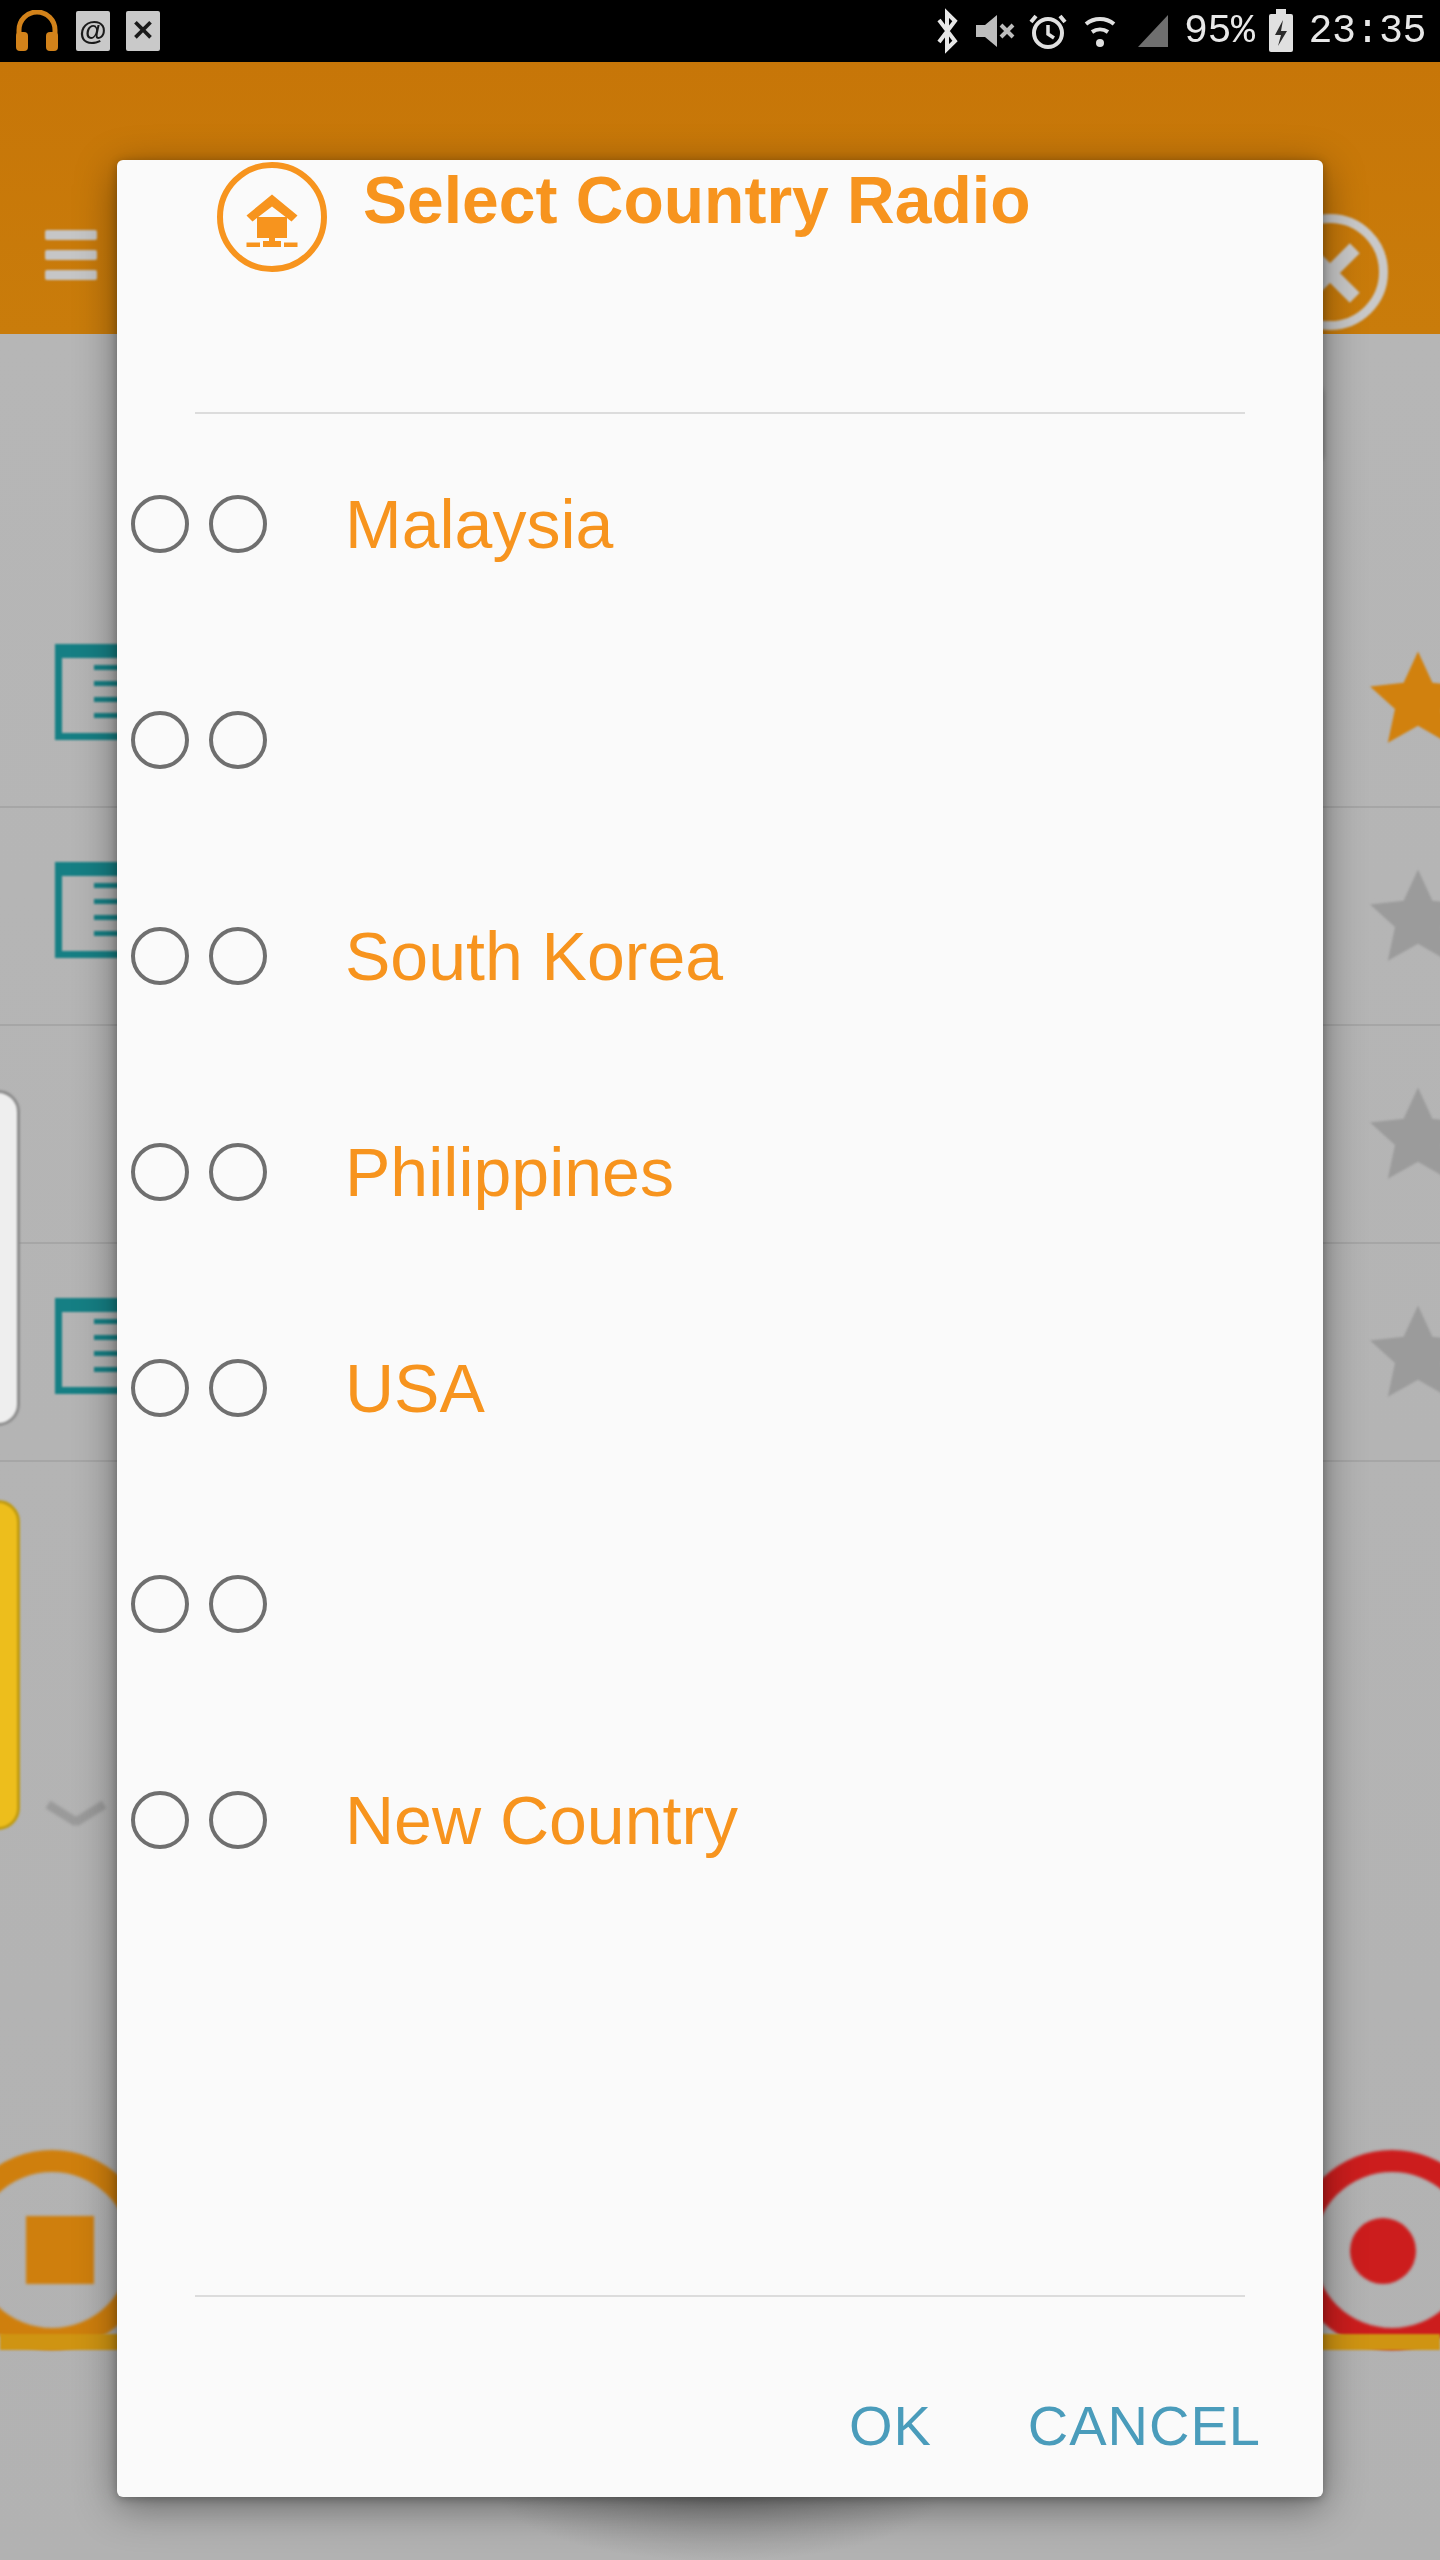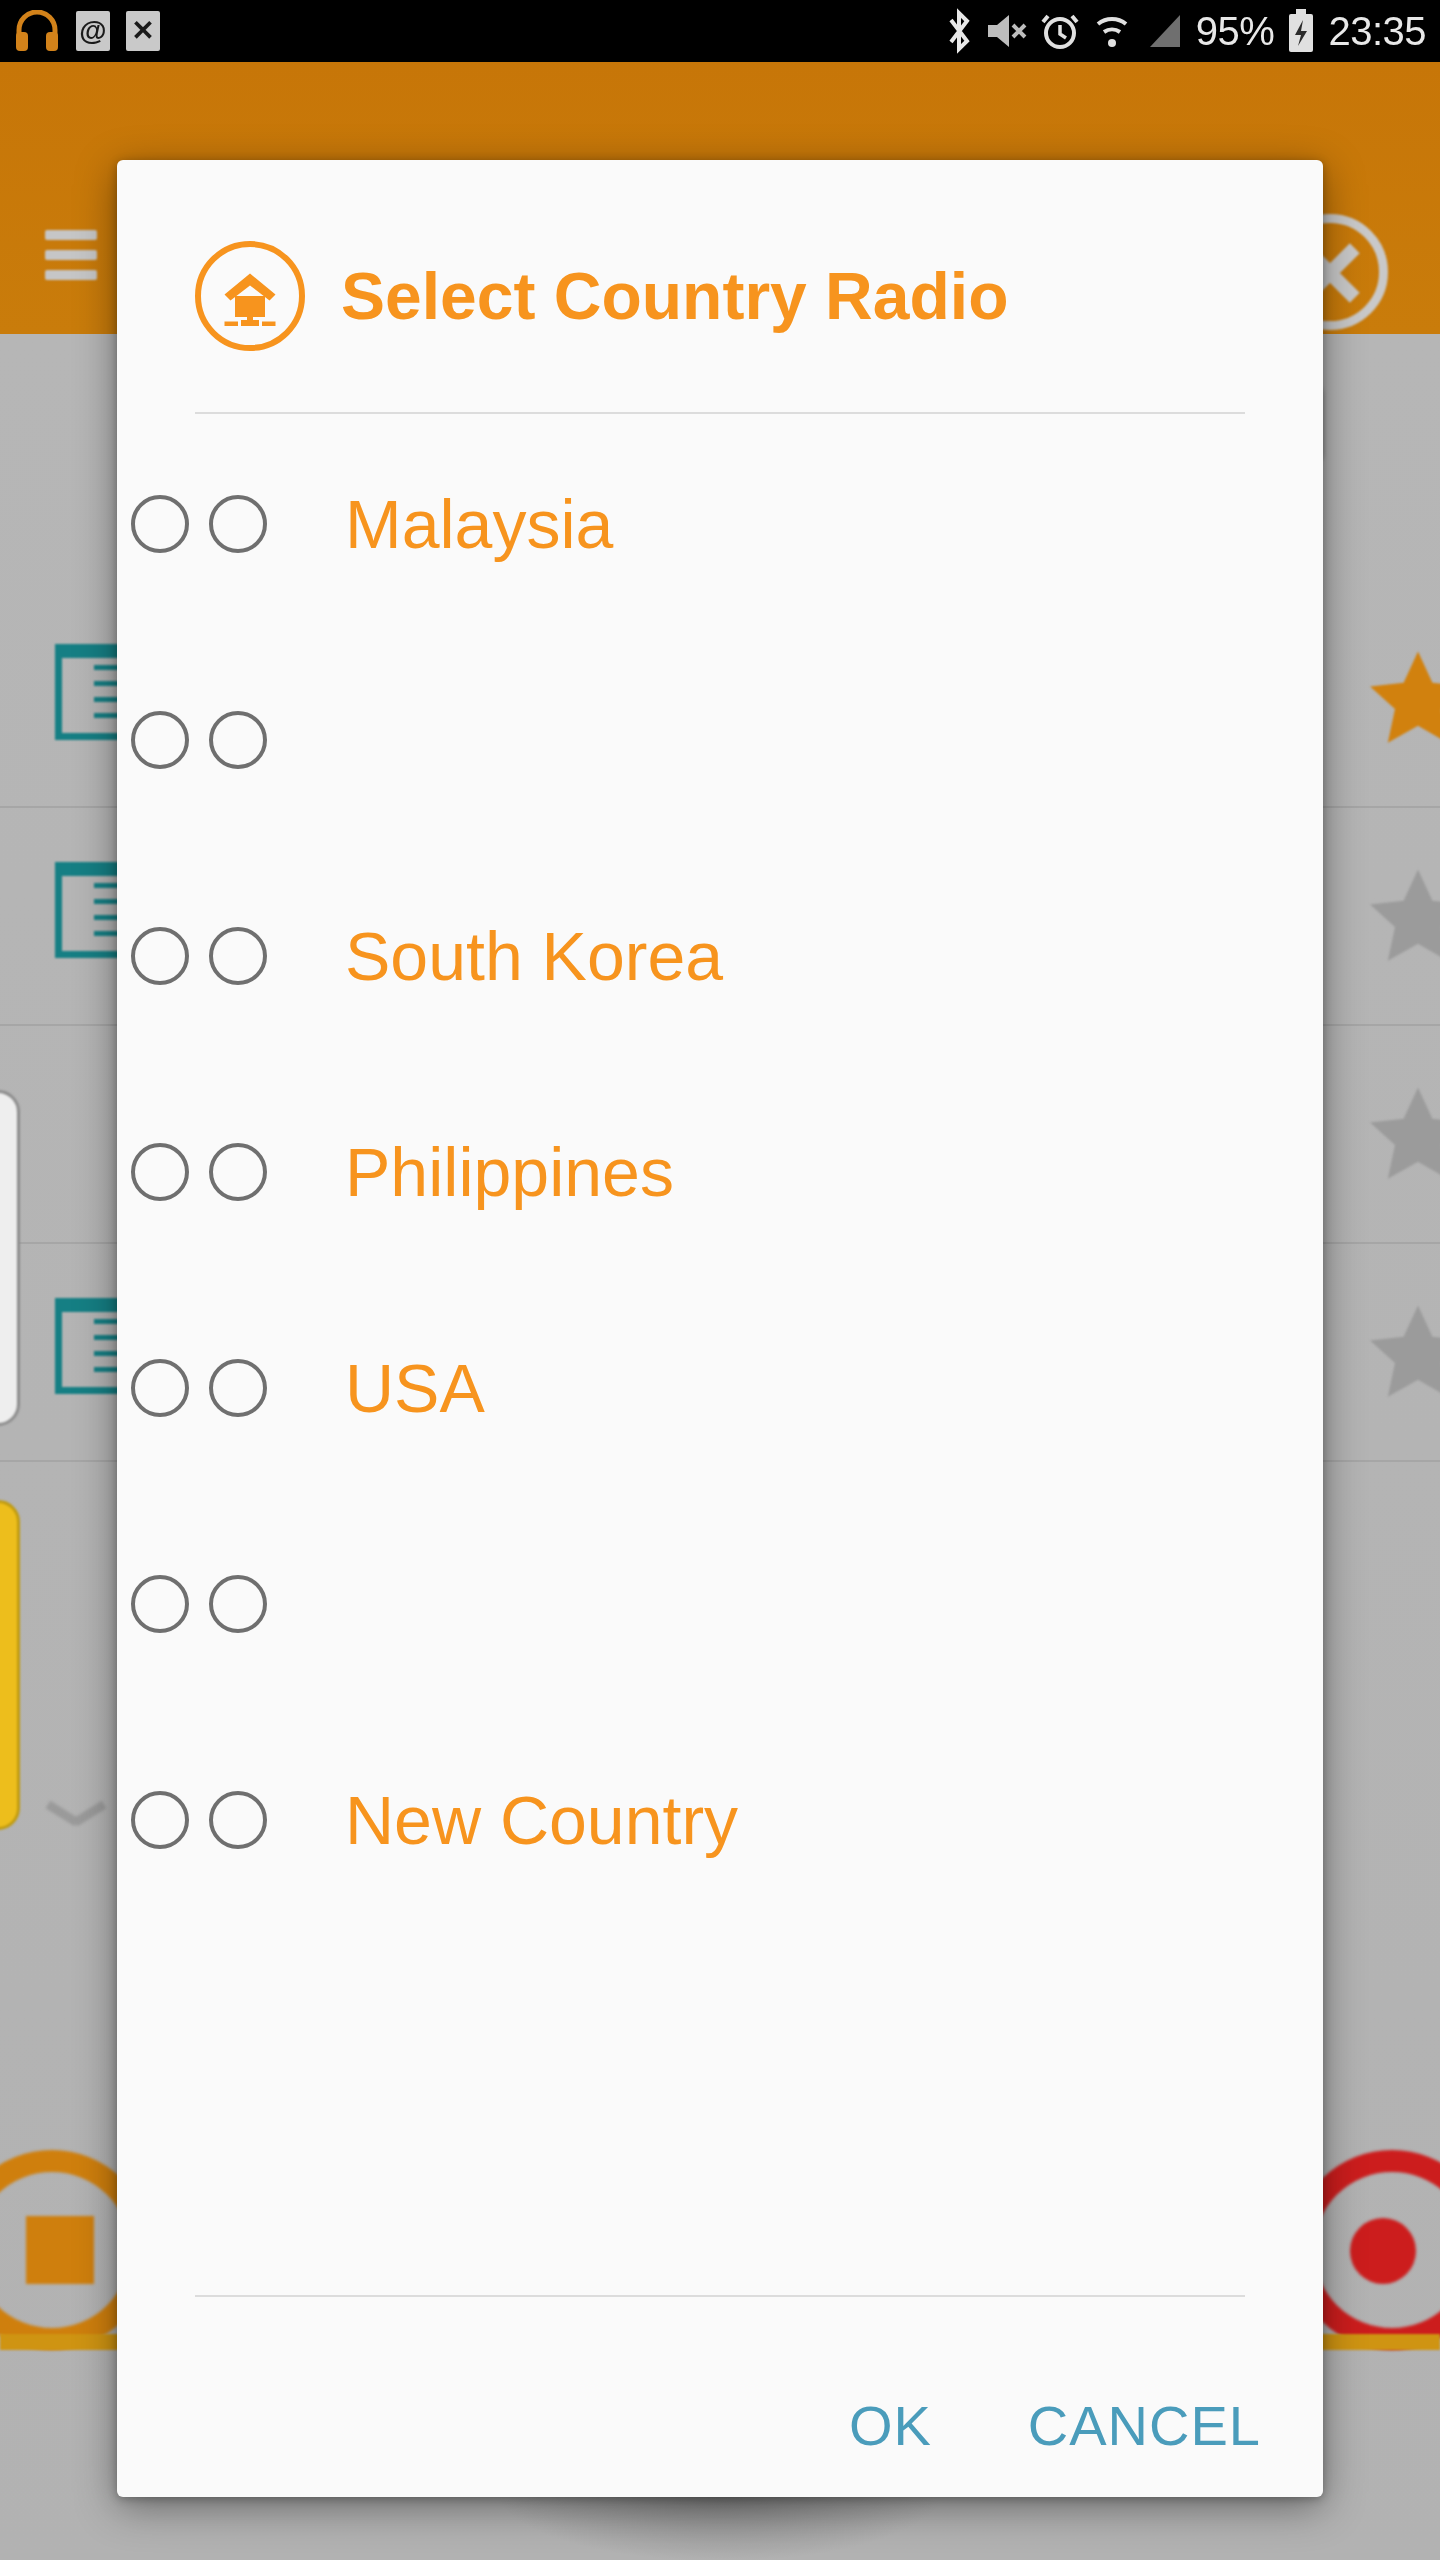--- a/index.html
+++ b/index.html
@@ -24,21 +24,21 @@
     display: flex; align-items: center;
     padding: 0 14px;
   }
   #statusbar .left { display: flex; align-items: center; gap: 16px; }
   #statusbar .right {
     margin-left: auto; display: flex; align-items: center; gap: 12px;
   }
   .sb-ico { display: block; }
   .sb-text {
     color: #e8e8e8; font-size: 40px; letter-spacing: -0.5px;
-    font-family: Liberation Sans, sans-serif;
+    font-family: Liberation Mono, monospace;
     text-align: center;
   }
   .boxico {
     width: 34px; height: 40px; background: #c9c9c9;
     color: #1a1a1a; font-size: 28px; line-height: 40px;
     text-align: center; font-weight: bold;
     border-radius: 2px;
   }
 
   
@@ -157,23 +157,23 @@
 
   
   #dialog {
     position: absolute; left: 117px; top: 160px;
     width: 1206px; height: 2337px;
     background: #fafafa;
     border-radius: 6px;
     box-shadow: 0 10px 42px rgba(0,0,0,.42), 0 2px 10px rgba(0,0,0,.28);
   }
   #dlg-header {
-    position: absolute; left: 0; top: 10px; width: 100%; height: 252px;
-    display: flex; align-items: center;
-    padding-left: 78px;
+    position: absolute; left: 0; top: 2px; width: 100%; height: 252px;
+    display: flex; align-items: flex-start;
+    padding-left: 100px;
   }
   #home-badge {
     width: 110px; height: 110px; flex: 0 0 110px;
     border: 6px solid #f7941e; border-radius: 50%;
     display: flex; align-items: center; justify-content: center;
   }
   #dlg-title {
     margin-left: 36px;
     color: #f7941e; font-size: 66px; font-weight: bold;
     white-space: nowrap;

